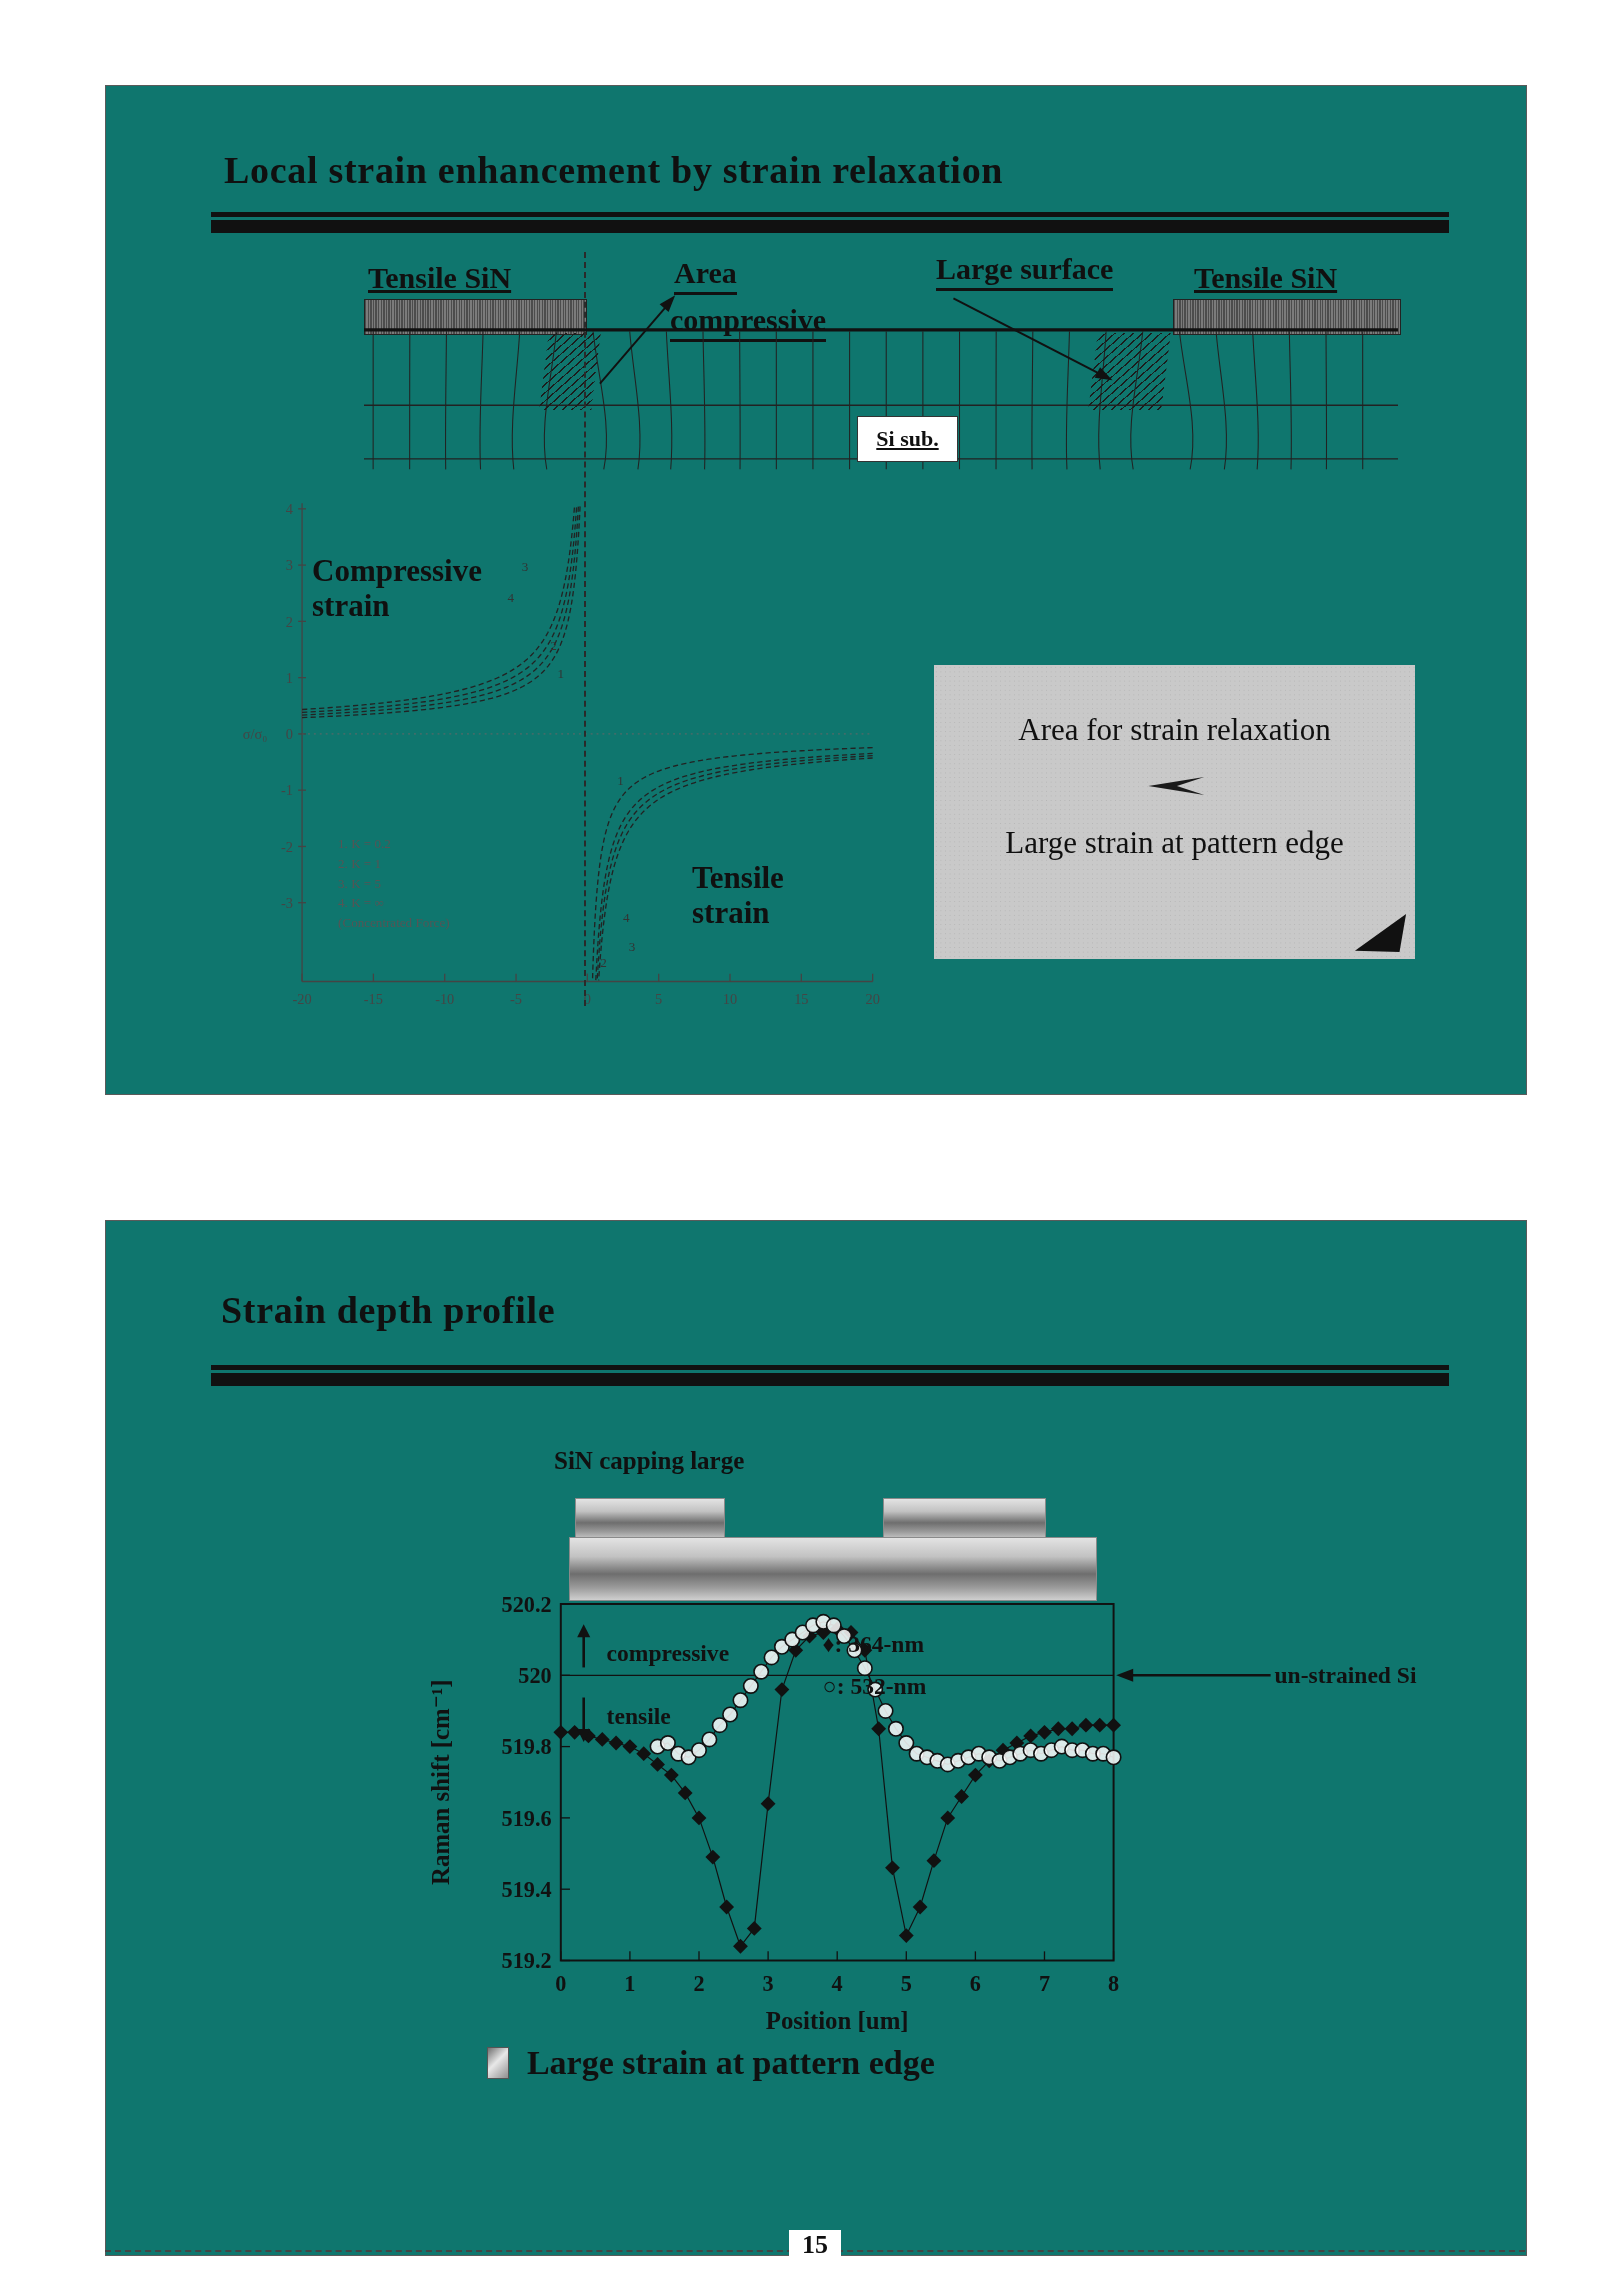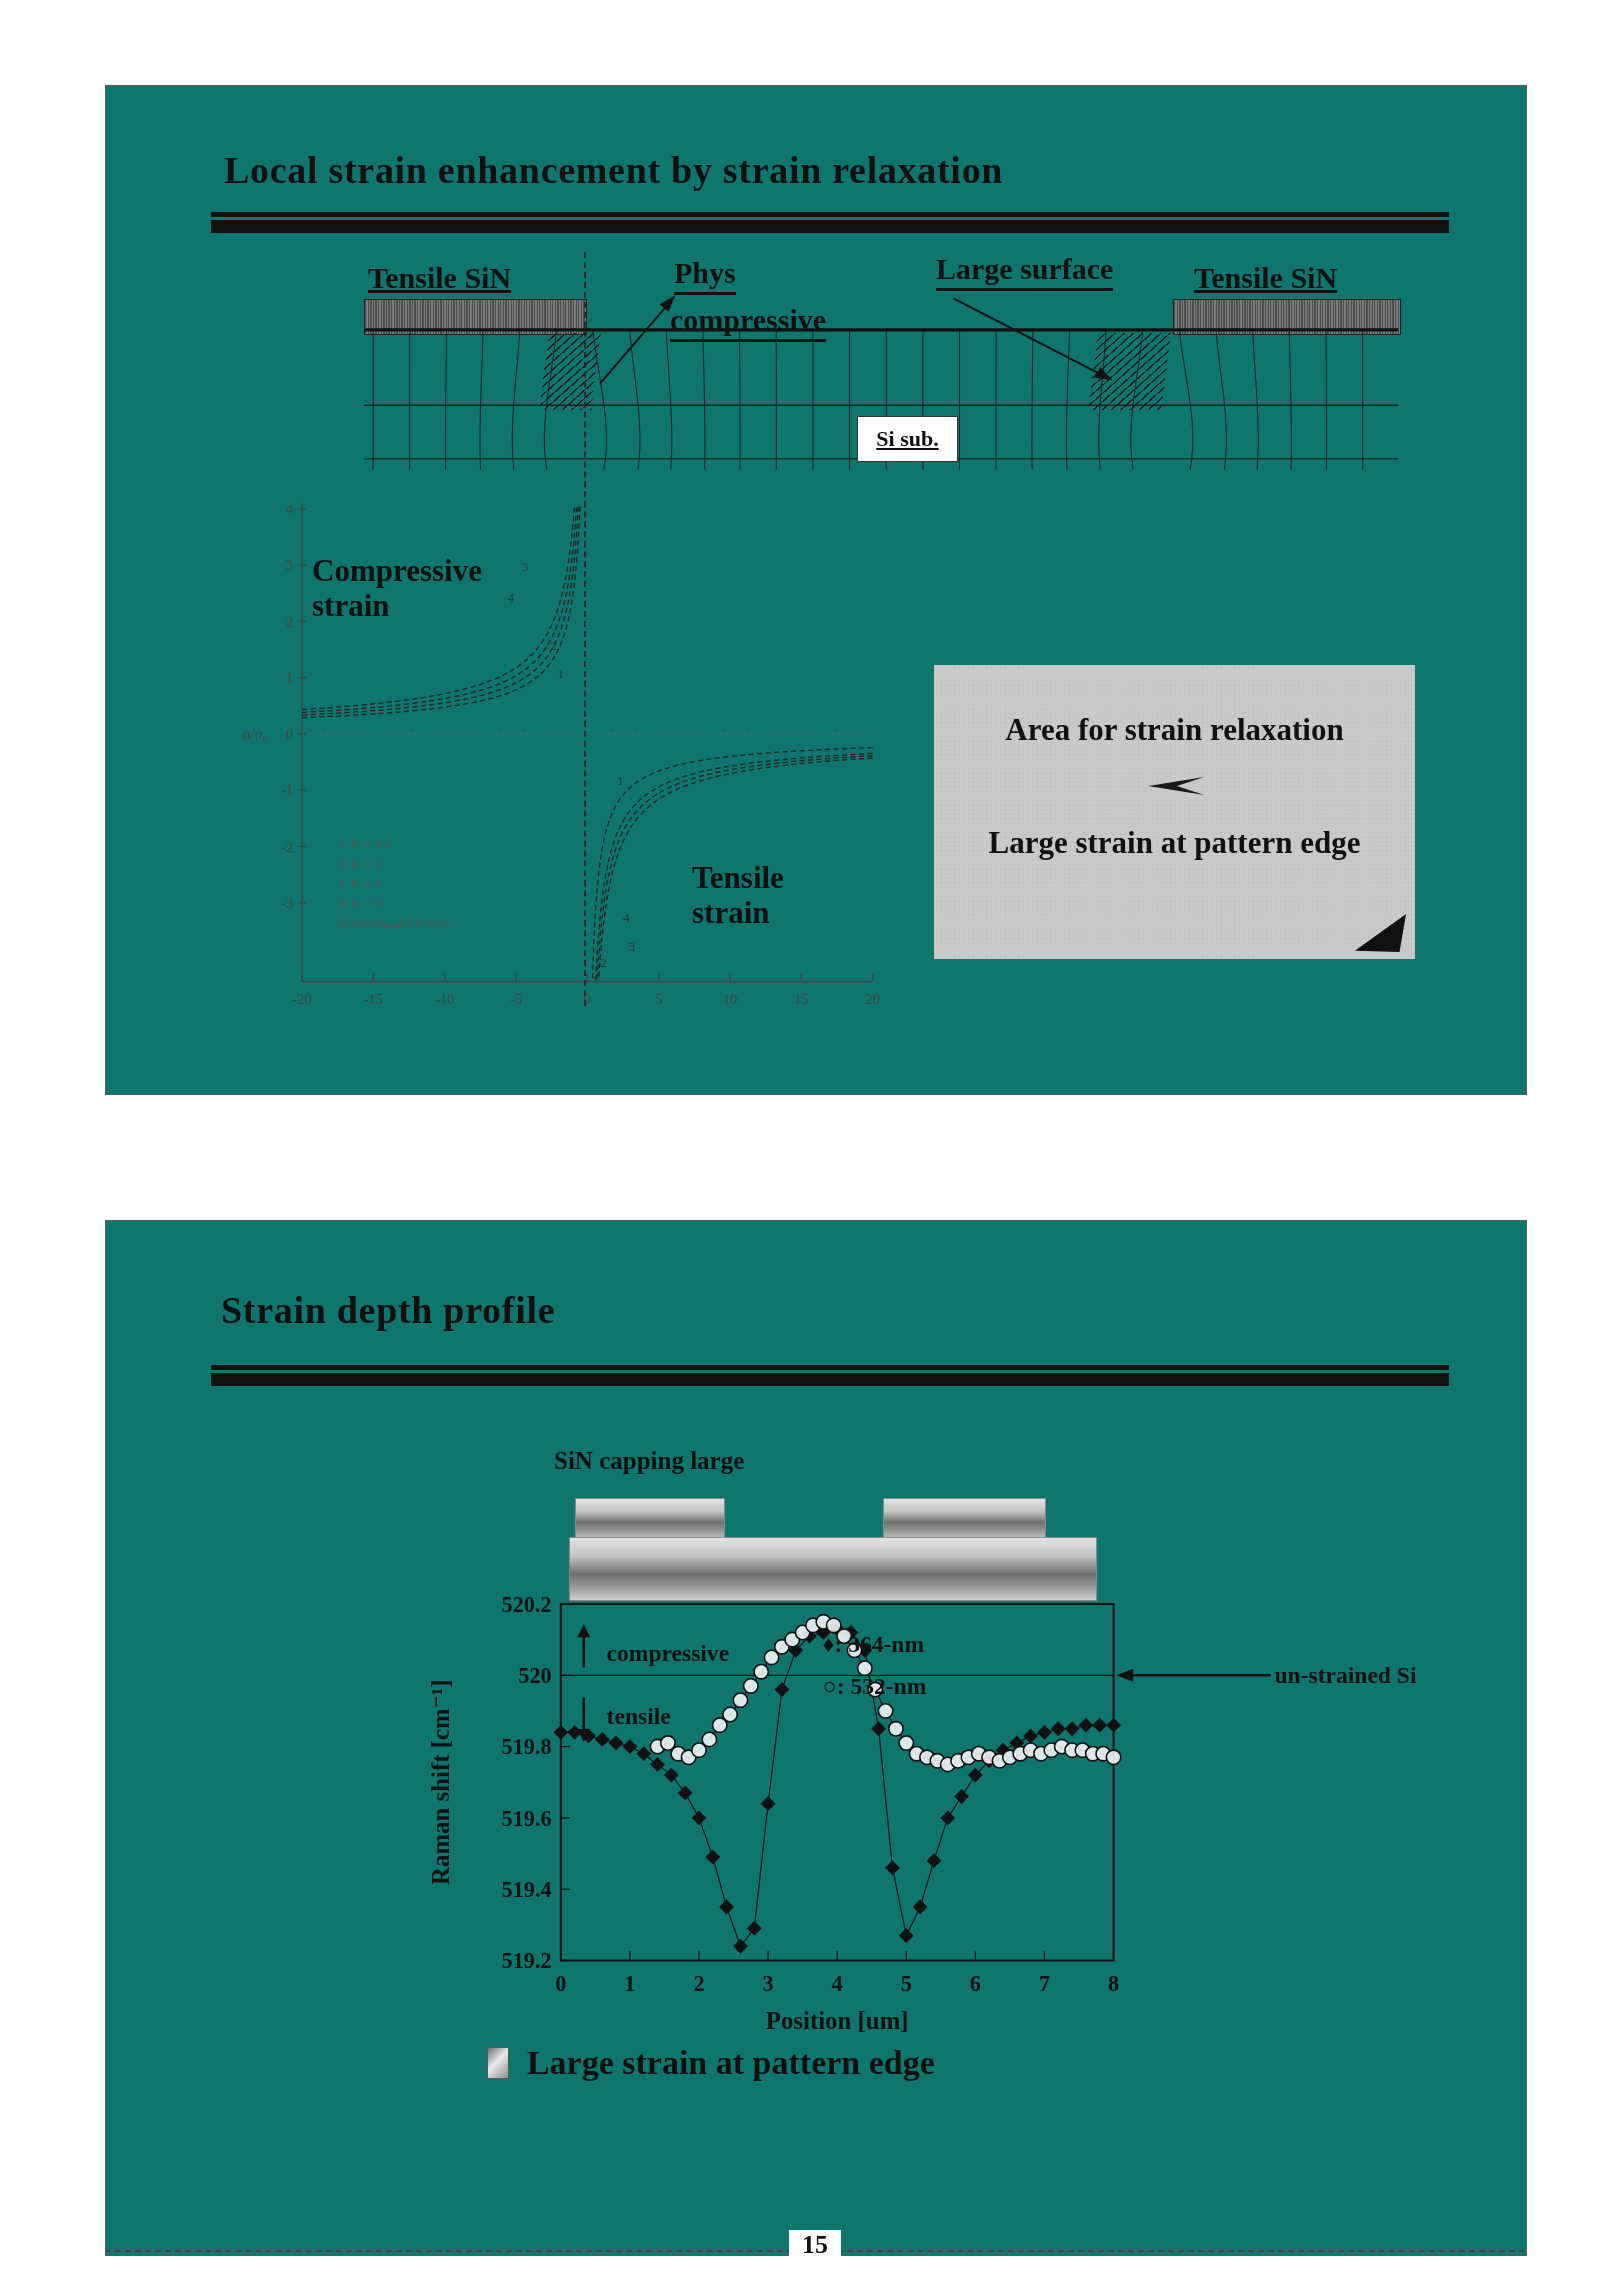--- a/index.html
+++ b/index.html
@@ -19,21 +19,21 @@
   .hatch{position:absolute;transform:skewX(-7deg);
          background:repeating-linear-gradient(135deg,rgba(255,255,255,0) 0 5.2px,#1c1c1c 5.2px 6.5px);}
   .si-box{position:absolute;border:1.3px solid #333;background:#fff;display:flex;
           align-items:center;justify-content:center;font-size:22px;font-weight:bold;}
   .graph-big-label{font-size:31px;line-height:1.12;}
   .citation-box{position:absolute;border:2px solid #111;background:#fff;display:flex;
                 align-items:center;justify-content:center;font-size:26px;font-weight:bold;white-space:nowrap;}
   .callout{position:absolute;background-color:#c9c9c9;
            background-image:radial-gradient(#b5b5b5 0.8px, rgba(0,0,0,0) 0.8px);
            background-size:4.6px 4.6px;text-align:center;}
-  .callout-line{font-size:31px;font-weight:bold;white-space:nowrap;}
+  .callout-line{font-size:31px;font-weight:normal;white-space:nowrap;}
   .cap-film{position:absolute;border:0.7px solid #8a8a8a;
             background:linear-gradient(180deg,#e3e3e3 0%,#c2c2c2 30%,#6e6e6e 58%,#9b9b9b 80%,#cfcfcf 100%);}
   .bullet-row{position:absolute;display:flex;align-items:center;gap:18.3px;}
   .bullet-sq-grad{width:19.6px;height:30px;background:linear-gradient(135deg,#6f6f6f,#e8e8e8 45%,#8f8f8f);border:0.7px solid #555;}
   .bullet-sq-solid{width:19.6px;height:19.6px;background:#111;}
   .bullet-text{font-size:34px;font-weight:bold;white-space:nowrap;}
   .dashed-vline{position:absolute;width:0;border-left:2px dashed #2a2a2a;}
   .page-rule{position:absolute;border-top:2px dashed #444;}
   .page-num{position:absolute;background:#fff;padding:0 13px;font-size:26px;}
   
@@ -54,21 +54,21 @@
 
     <div class="abs serif-b slide-title" style="left:118px;top:62px;">Local strain enhancement by strain relaxation</div>
 
     <div class="abs rule" style="left:105px;top:126px;width:1238px;">
       <div class="r1"></div>
       <div class="r2"></div>
     </div>
 
     <div class="abs serif-b diagram-label" style="left:262px;top:175px;">Tensile SiN</div>
     <div class="abs serif-b diagram-label" style="left:568px;top:170px;">
-      <span class="underlined">Phys</span>
+      <span class="underlined">Area</span>
     </div>
     <div class="abs serif-b diagram-label" style="left:564px;top:217px;">
       <span class="underlined">compressive</span>
     </div>
     <div class="abs serif-b diagram-label" style="left:830px;top:166px;">
       <span class="underlined">Large surface</span>
     </div>
     <div class="abs serif-b diagram-label" style="left:1088px;top:175px;">Tensile SiN</div>
 
     <div class="film" style="left:258px;top:213px;width:221px;"></div>

